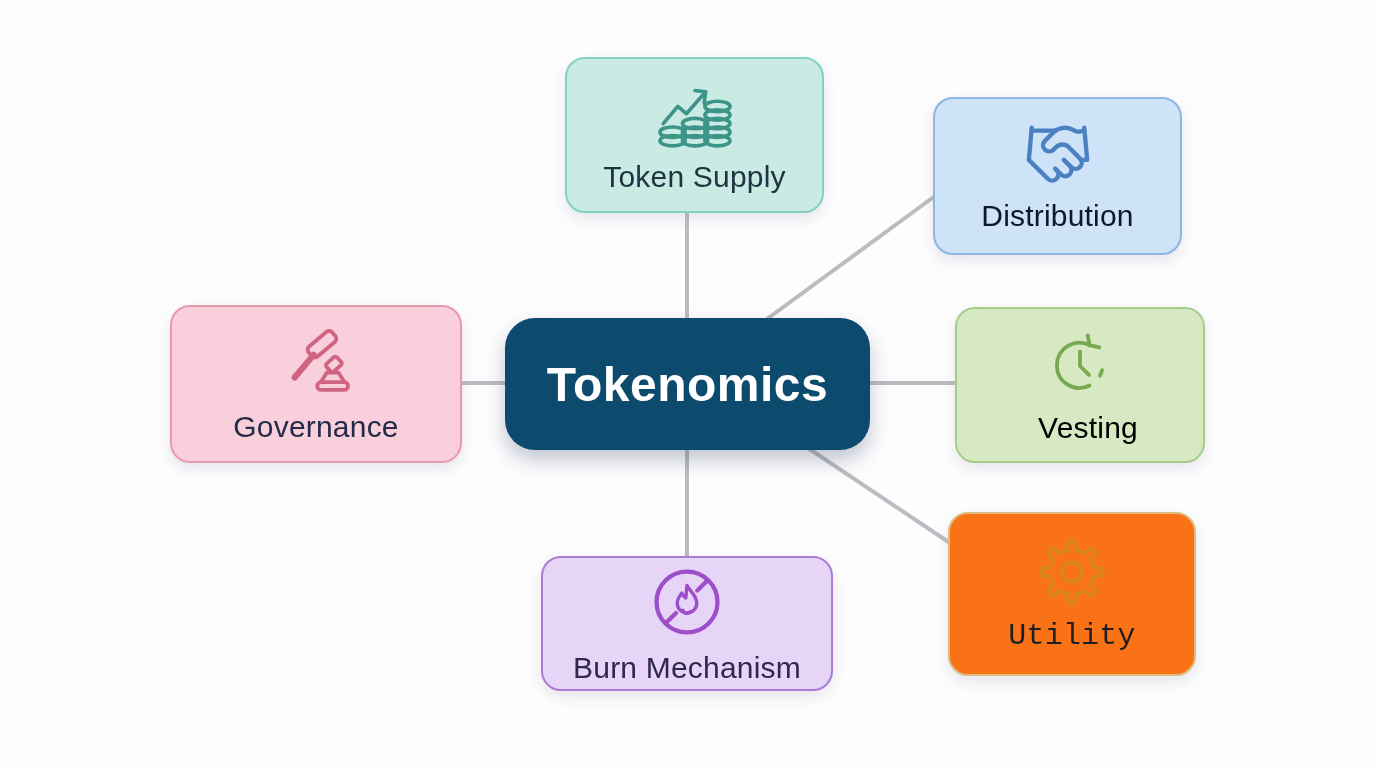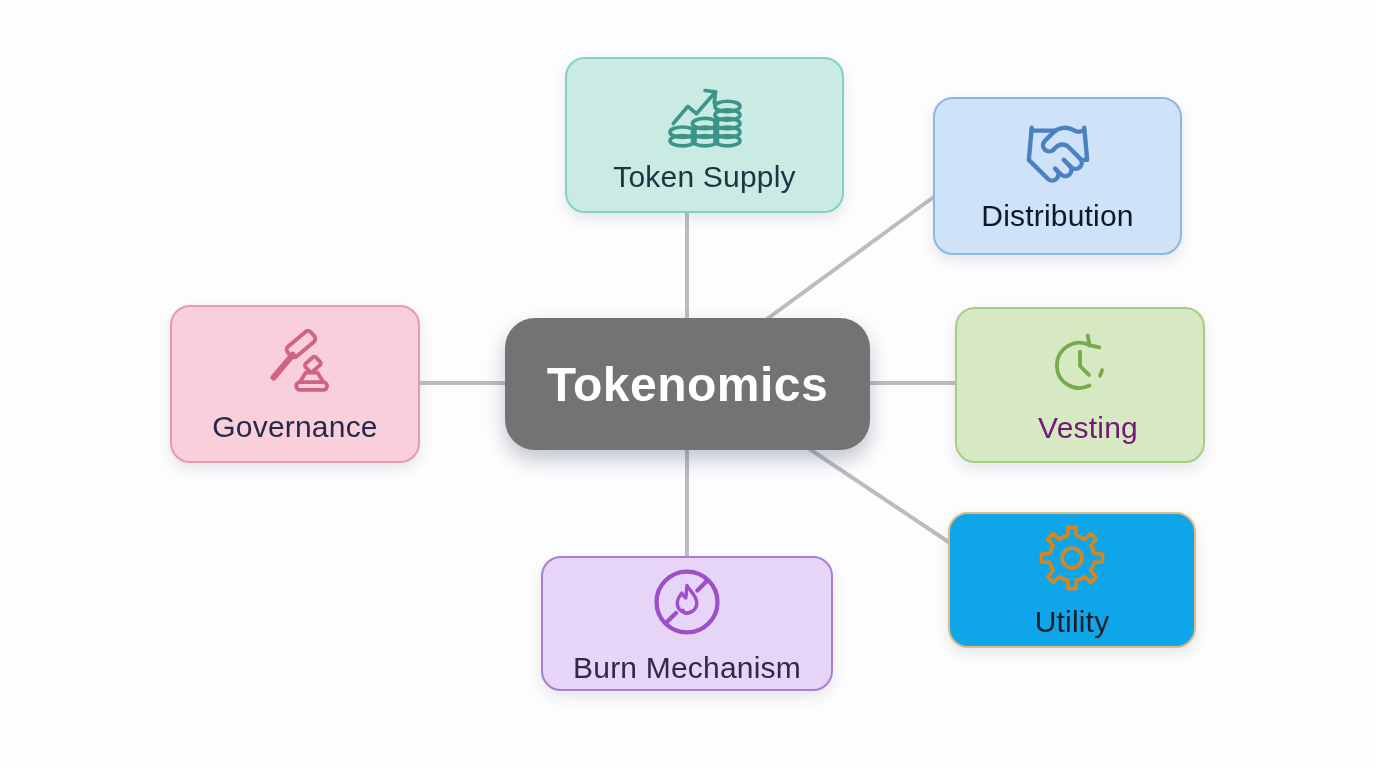--- a/index.html
+++ b/index.html
@@ -25,21 +25,21 @@
 
   <svg class="wires">
     <line x1="687" y1="213" x2="687" y2="322" stroke="#b4b6bc"></line>
     <line x1="763" y1="322" x2="935" y2="196" stroke="#b4b6bc"></line>
     <line x1="420" y1="383" x2="507" y2="383" stroke="#b4b6bc"></line>
     <line x1="868" y1="383" x2="957" y2="383" stroke="#b4b6bc"></line>
     <line x1="687" y1="448" x2="687" y2="558" stroke="#b4b6bc"></line>
     <line x1="808" y1="448" x2="950" y2="543" stroke="#b4b6bc"></line>
   </svg>
 
-  <div class="node card" style="left: 565px; top: 57px; width: 279px; height: 156px; background: rgb(201, 235, 228); border-color: rgb(131, 209, 195);">
+  <div class="node card" style="left: 565px; top: 57px; width: 259px; height: 156px; background: rgb(201, 235, 228); border-color: rgb(131, 209, 195);">
     <span class="node-icon" style="color: rgb(61, 148, 136);">
       <svg width="96" height="74" viewBox="0 0 64 56" stroke-width="2.8">
         <path d="M8 36 L19 23 L25.5 28.5 L40 12"></path>
         <path d="M32 11 L40 12 L39 20.5"></path>
         <ellipse cx="15" cy="49" rx="9.5" ry="3.9"></ellipse>
           <ellipse cx="15" cy="42.5" rx="9.5" ry="3.9"></ellipse>
         <ellipse cx="32" cy="49" rx="9.5" ry="3.9"></ellipse>
           <ellipse cx="32" cy="42.5" rx="9.5" ry="3.9"></ellipse>
           <ellipse cx="32" cy="36" rx="9.5" ry="3.9"></ellipse>
         <ellipse cx="49" cy="49" rx="9.5" ry="3.9"></ellipse>
@@ -58,50 +58,50 @@
         <path d="m11 17 2 2a1 1 0 1 0 3-3"></path>
         <path d="m14 14 2.5 2.5a1 1 0 1 0 3-3l-3.88-3.88a3 3 0 0 0-4.24 0l-.88.88a1 1 0 1 1-3-3l2.81-2.81a5.79 5.79 0 0 1 7.06-.87l.47.28a2 2 0 0 0 1.42.25L21 4"></path>
         <path d="m21 3 1 11h-2"></path>
         <path d="M3 3 2 14l6.5 6.5a1 1 0 1 0 3-3"></path>
         <path d="M3 4h8"></path>
       </svg>
     </span>
     <span class="node-label" style="color: #0f172a;">Distribution</span>
   </div>
 
-  <div class="node card" style="left: 170px; top: 305px; width: 250px; height: 158px; background: rgb(248, 207, 219); border-color: rgb(232, 153, 174);">
+  <div class="node card" style="left: 170px; top: 305px; width: 292px; height: 158px; background: rgb(248, 207, 219); border-color: rgb(232, 153, 174);">
     <span class="node-icon" style="color: rgb(208, 99, 132);">
       <svg width="76" height="76" viewBox="0 0 64 64" stroke-width="3.2">
         <path d="M14 45 L30 26" stroke-width="5.2"></path>
         <rect x="24" y="11.5" width="26" height="11" rx="3.5" transform="rotate(-40 37 17)"></rect>
         <rect x="41" y="29.5" width="12" height="9" rx="2" transform="rotate(-42 47 34)"></rect>
         <path d="M36 49 L41 41 L51 41 L56 49"></path>
         <rect x="33" y="49" width="26" height="6.5" rx="3.2"></rect>
       </svg>
     </span>
     <span class="node-label" style="color: rgb(36, 43, 73);">Governance</span>
   </div>
 
-  <div class="node center" style="left: 505px; top: 318px; width: 365px; height: 132px; background: #737373; color: rgb(255, 255, 255);">
+  <div class="node center" style="left: 505px; top: 318px; width: 365px; height: 132px; background: #0c4a6e; color: rgb(255, 255, 255);">
     <span class="center-label">Tokenomics</span>
   </div>
 
   <div class="node card" style="left: 955px; top: 307px; width: 250px; height: 156px; background: rgb(214, 233, 195); border-color: rgb(166, 205, 135);">
     <span class="node-icon" style="color: rgb(121, 169, 79);">
       <svg width="76" height="76" viewBox="0 0 64 64" stroke-width="3.2">
         <path d="M40 51 A19 19 0 1 1 40 17"></path>
         <path d="M38.5 8.8 L40 17 L48.2 18.8"></path>
         <path d="M50.6 38 A19 19 0 0 1 45.5 47" stroke-dasharray="5 7"></path>
         <path d="M32 22.5 L32 34.5 L39.5 42"></path>
       </svg>
     </span>
-    <span class="node-label" style="color: #701a75; margin-left: 16px;">Vesting</span>
+    <span class="node-label" style="color: #000000; margin-left: 16px;">Vesting</span>
   </div>
 
-  <div class="node card" style="left: 948px; top: 512px; width: 248px; height: 136px; background: #0ea5e9; border-color: rgb(222, 187, 128);">
+  <div class="node card" style="left: 948px; top: 512px; width: 248px; height: 164px; background: #f97316; border-color: rgb(222, 187, 128); font-family: Liberation Mono, monospace;">
     <span class="node-icon" style="color: rgb(216, 134, 28);">
       <svg width="74" height="74" viewBox="0 0 64 64" stroke-width="3.2">
         <path class="gear-body" d="M 51.14,28.28 L 58.27,28.54 A 26.5 26.5 0 0 1 58.27,35.46 L 51.14,35.72 A 19.5 19.5 0 0 1 48.17,42.90 L 53.02,48.13 A 26.5 26.5 0 0 1 48.13,53.02 L 42.90,48.17 A 19.5 19.5 0 0 1 35.72,51.14 L 35.46,58.27 A 26.5 26.5 0 0 1 28.54,58.27 L 28.28,51.14 A 19.5 19.5 0 0 1 21.10,48.17 L 15.87,53.02 A 26.5 26.5 0 0 1 10.98,48.13 L 15.83,42.90 A 19.5 19.5 0 0 1 12.86,35.72 L 5.73,35.46 A 26.5 26.5 0 0 1 5.73,28.54 L 12.86,28.28 A 19.5 19.5 0 0 1 15.83,21.10 L 10.98,15.87 A 26.5 26.5 0 0 1 15.87,10.98 L 21.10,15.83 A 19.5 19.5 0 0 1 28.28,12.86 L 28.54,5.73 A 26.5 26.5 0 0 1 35.46,5.73 L 35.72,12.86 A 19.5 19.5 0 0 1 42.90,15.83 L 48.13,10.98 A 26.5 26.5 0 0 1 53.02,15.87 L 48.17,21.10 A 19.5 19.5 0 0 1 51.14,28.28 Z"></path>
         <circle cx="32" cy="32" r="8.5"></circle>
       </svg>
     </span>
     <span class="node-label" style="color: rgb(30, 31, 38);">Utility</span>
   </div>
 
   <div class="node card" style="left: 541px; top: 556px; width: 292px; height: 135px; background: rgb(230, 213, 246); border-color: rgb(171, 125, 213);">

